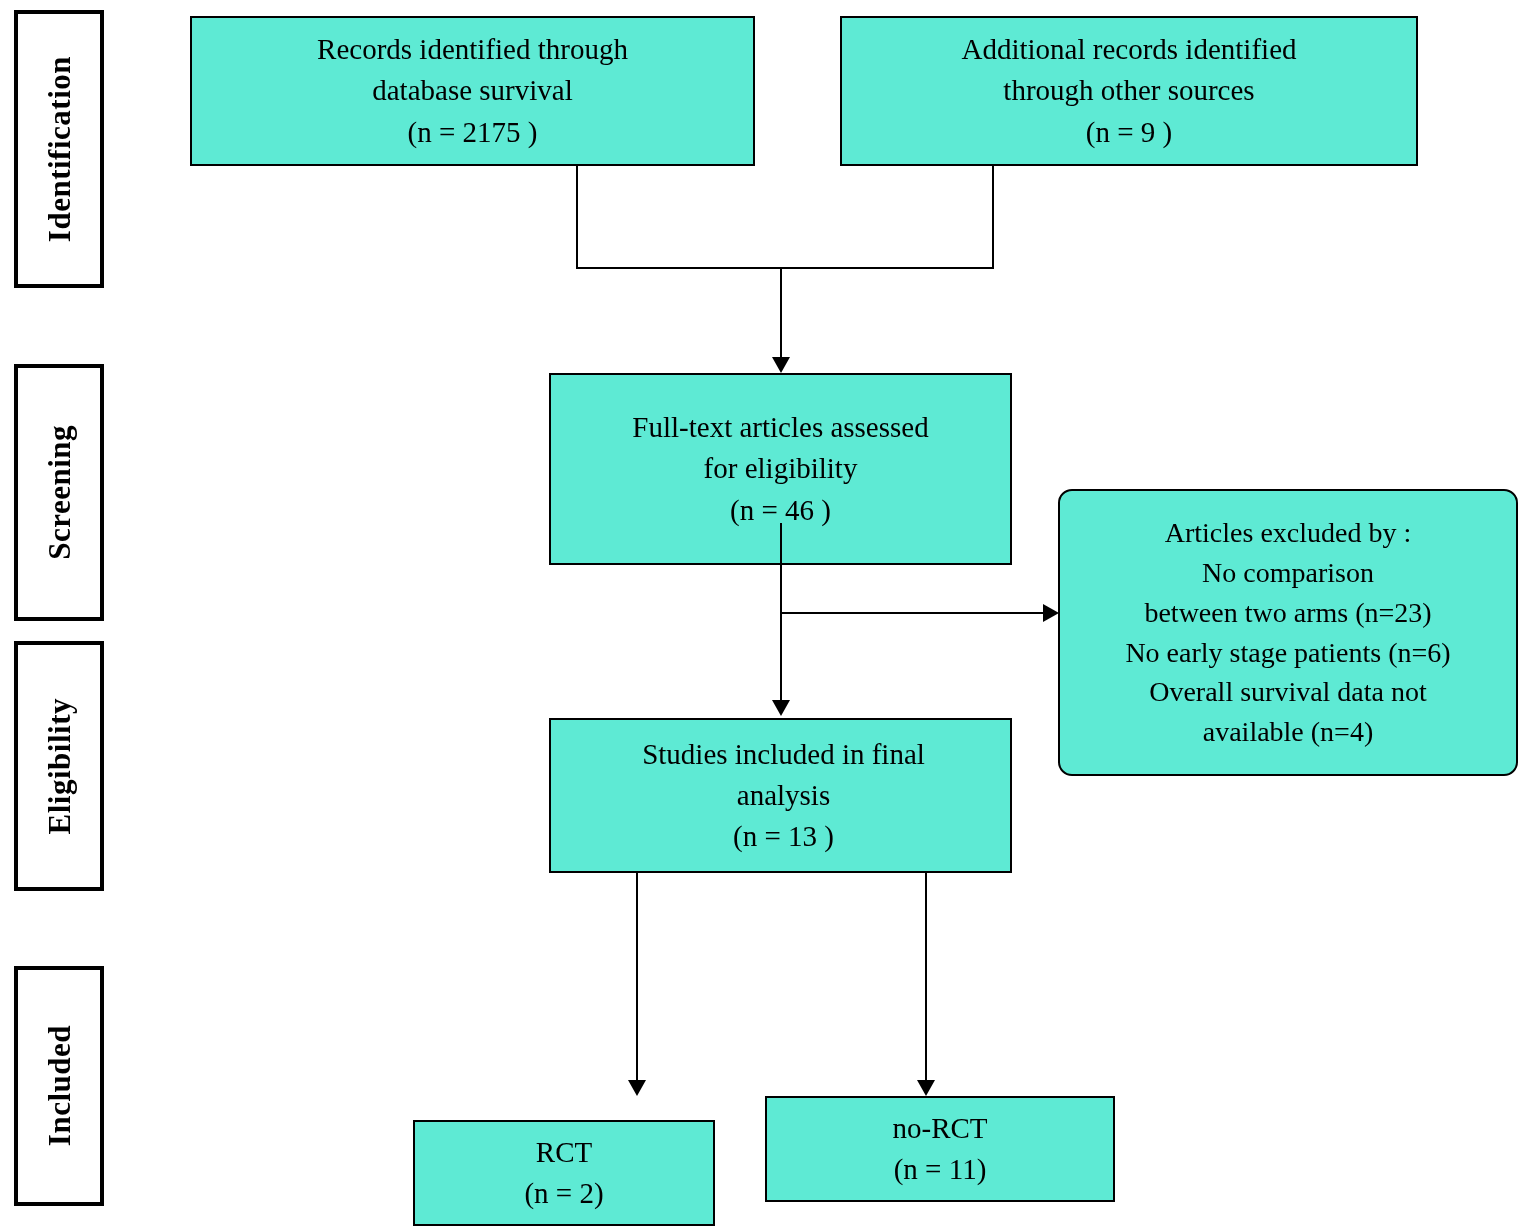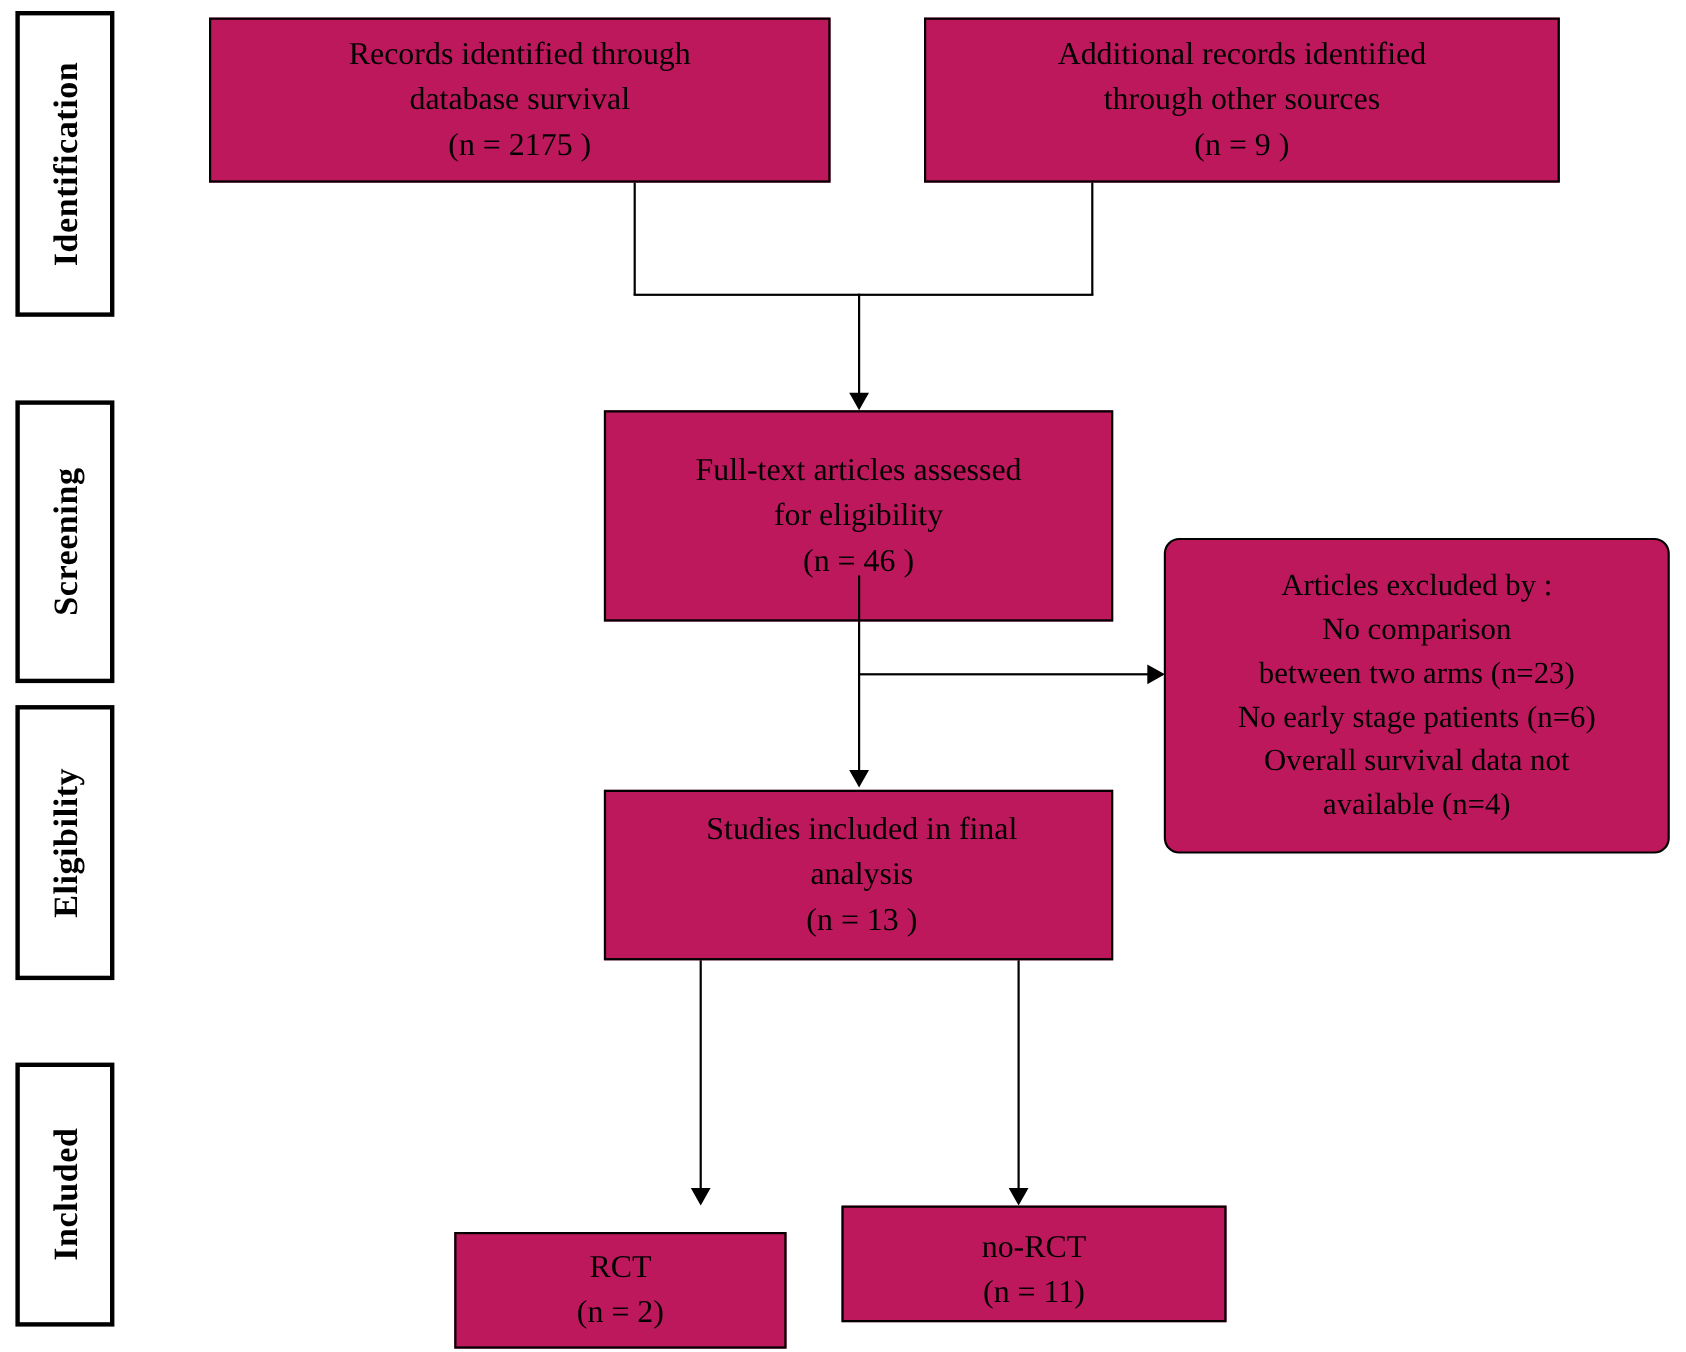--- a/index.html
+++ b/index.html
@@ -34,21 +34,21 @@
     font-size: 31px;
     font-weight: bold;
     letter-spacing: 0.5px;
     line-height: 1;
     white-space: nowrap;
   }
   
   .flow-box {
     position: absolute;
     border: 2px solid #000000;
-    background: #be185d;
+    background: #5eead4;
     box-sizing: border-box;
     display: flex;
     flex-direction: column;
     align-items: center;
     justify-content: center;
     text-align: center;
     font-size: 29px;
     line-height: 1.42;
     padding: 4px 8px;
   }
@@ -144,18 +144,18 @@
   <div class="conn vline" style="left:636px; top:873px; height:212px;"></div>
   <div class="arrowhead" style="left:628px; top:1080px;"></div>
   <div class="conn vline" style="left:925px; top:873px; height:212px;"></div>
   <div class="arrowhead" style="left:917px; top:1080px;"></div>
 
   <div class="flow-box" style="left:413px; top:1096px; width:302px; height:106px;margin-top:24px;">
     <span class="line">RCT</span>
     <span class="line">(n = 2)</span>
   </div>
 
-  <div class="flow-box" style="left:765px; top:1096px; width:350px; height:106px;justify-content:flex-end;">
+  <div class="flow-box" style="left:765px; top:1096px; width:350px; height:106px;">
     <span class="line">no-RCT</span>
     <span class="line">(n = 11)</span>
   </div>
 
 </div>
 
 </body></html>

